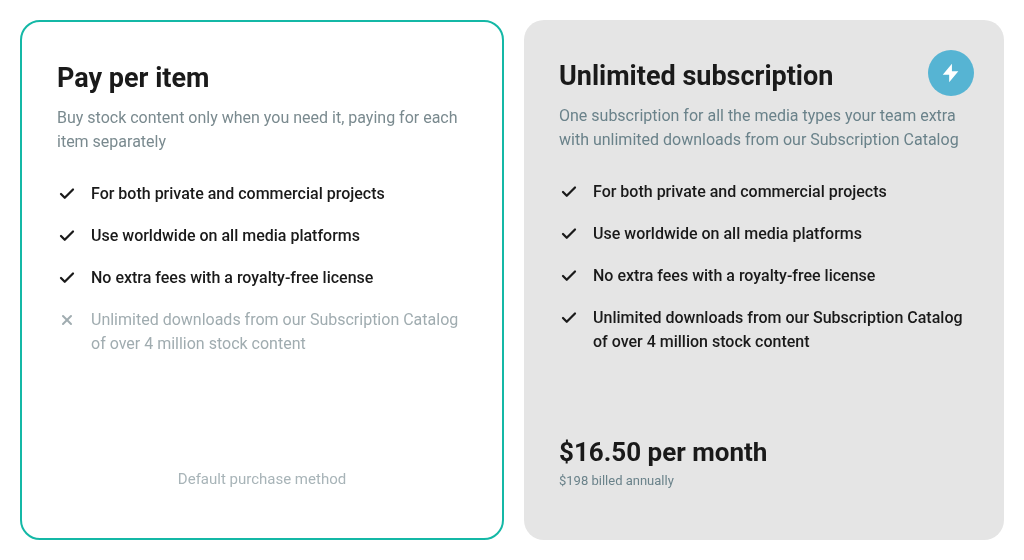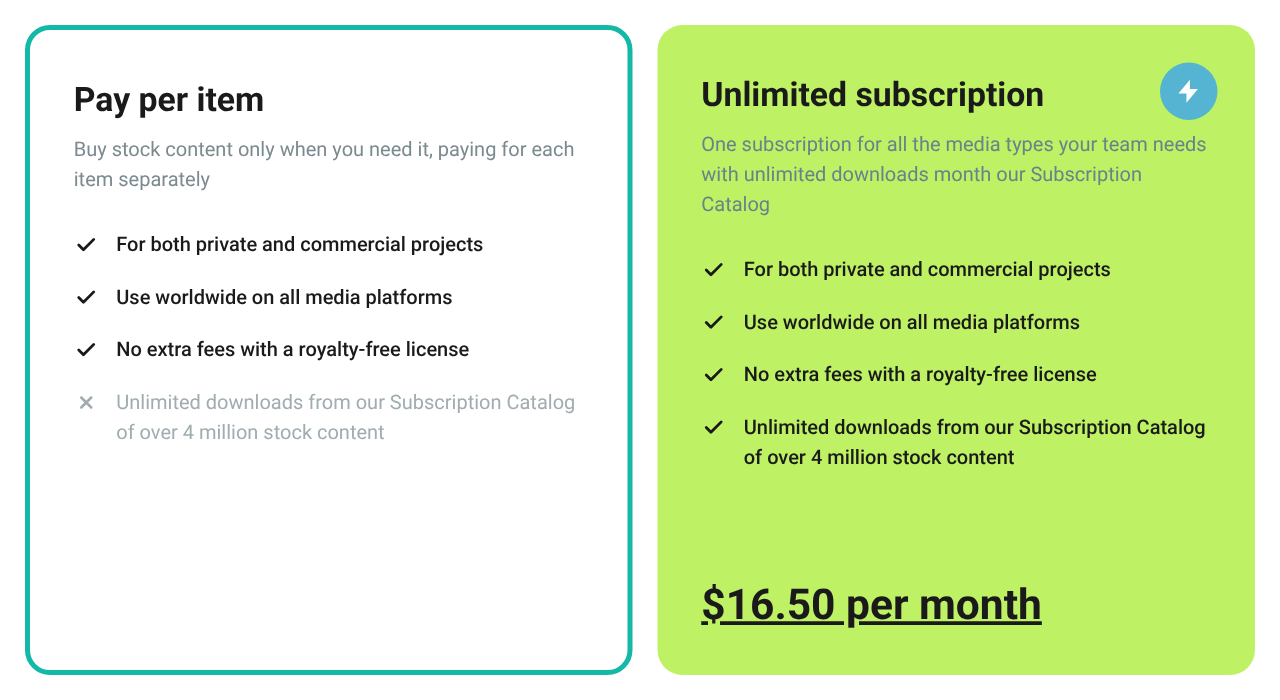--- a/index.html
+++ b/index.html
@@ -21,26 +21,26 @@
     .card {
       flex: 1;
       border-radius: 20px;
       padding: 40px 35px 30px 35px;
       display: flex;
       flex-direction: column;
       position: relative;
     }
     
     .card-white {
-      border: 4px solid #14b8a6;
+      border: 2px solid #14b8a6;
       background: #fff;
     }
     
     .card-blue {
-      background: #bef264;
+      background: #e5e5e5;
     }
     
     .card-title {
       font-size: 27px;
       font-weight: 700;
       color: #1a1a1a;
       margin-bottom: 12px;
     }
     
     .card-desc {
@@ -90,25 +90,24 @@
     
     .feature-text {
       flex: 1;
     }
     
     .spacer {
       flex: 1;
     }
     
     .price {
-      font-size: 34px;
+      font-size: 26px;
       font-weight: 700;
       color: #1a1a1a;
       margin-bottom: 6px;
-      text-decoration: underline;
     }
     
     .price-sub {
       font-size: 13px;
       color: #6a828a;
       margin-bottom: 22px;
     }
     
     .default-label {
       text-align: center;
@@ -178,30 +177,31 @@
       <span class="feature-icon">
         <svg width="16" height="16" viewBox="0 0 24 24" fill="none" stroke="#a0acb0" stroke-width="3" stroke-linecap="round" stroke-linejoin="round">
             <line x1="18" y1="6" x2="6" y2="18"></line>
             <line x1="6" y1="6" x2="18" y2="18"></line>
           </svg>
       </span>
       <span class="feature-text">Unlimited downloads from our Subscription Catalog of over 4 million stock content</span>
     </li>
   </ul>
   <div class="spacer"></div>
+  <div class="default-label">Default purchase method</div>
 </div>
 
 <div class="card card-blue">
   <div class="bolt-badge">
     <svg width="22" height="22" viewBox="0 0 24 24" fill="#fff">
         <path d="M13 2L3 14h7v8l10-12h-7V2z"></path>
       </svg>
   </div>
   <h2 class="card-title">Unlimited subscription</h2>
-  <p class="card-desc">One subscription for all the media types your team needs with unlimited downloads month our Subscription Catalog</p>
+  <p class="card-desc">One subscription for all the media types your team extra with unlimited downloads from our Subscription Catalog</p>
   <ul class="features">
     <li class="feature-item included">
       <span class="feature-icon">
         <svg width="18" height="18" viewBox="0 0 24 24" fill="none" stroke="#1a1a1a" stroke-width="3" stroke-linecap="round" stroke-linejoin="round">
             <polyline points="20 6 9 17 4 12"></polyline>
           </svg>
       </span>
       <span class="feature-text">For both private and commercial projects</span>
     </li>
     <li class="feature-item included">
@@ -224,13 +224,14 @@
       <span class="feature-icon">
         <svg width="18" height="18" viewBox="0 0 24 24" fill="none" stroke="#1a1a1a" stroke-width="3" stroke-linecap="round" stroke-linejoin="round">
             <polyline points="20 6 9 17 4 12"></polyline>
           </svg>
       </span>
       <span class="feature-text">Unlimited downloads from our Subscription Catalog of over 4 million stock content</span>
     </li>
   </ul>
   <div class="spacer"></div>
   <div class="price">$16.50 per month</div>
+  <div class="price-sub">$198 billed annually</div>
 </div>
 
 </body></html>

